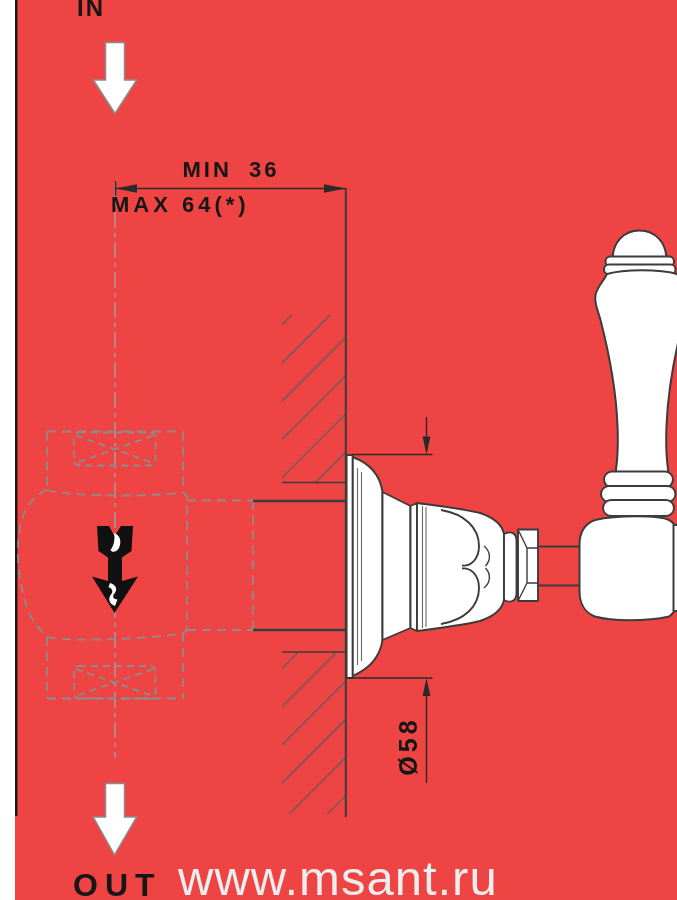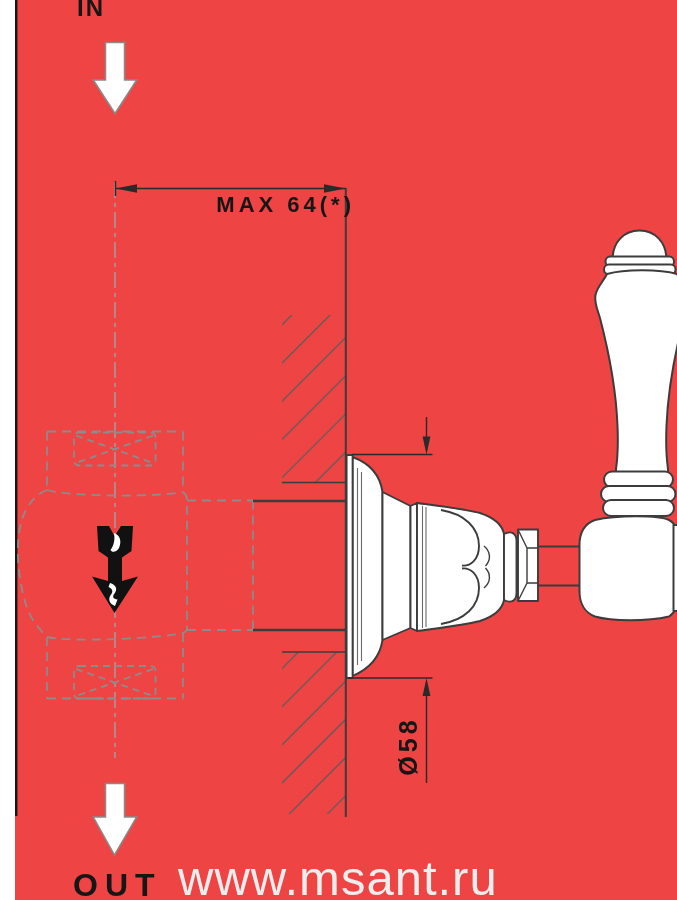--- a/index.html
+++ b/index.html
@@ -8,21 +8,21 @@
     overflow:hidden;font-family:"Liberation Sans",sans-serif;margin-left:15px;
   }
   #stage svg{position:absolute;left:0;top:0;}
   .label{
     position:absolute;color:#161616;font-weight:bold;white-space:pre;
     font-family:"Liberation Sans",sans-serif;line-height:1;
   }
   .label-in{left:62px;top:-4px;font-size:24px;letter-spacing:2px;}
   .label-out{left:58px;top:869px;font-size:32px;letter-spacing:7px;}
   .label-min{left:100px;top:159px;width:232px;text-align:center;font-size:22px;letter-spacing:3px;word-spacing:8px;}
-  .label-max{left:96px;top:194px;width:244px;text-align:right;font-size:22px;letter-spacing:4px;}
+  .label-max{left:96px;top:194px;width:244px;text-align:left;font-size:22px;letter-spacing:4px;}
   .label-dia{
     left:352px;top:733px;width:84px;height:26px;text-align:center;
     font-size:25px;letter-spacing:4px;
     transform:rotate(-90deg);transform-origin:50% 50%;
   }
   .watermark{
     position:absolute;left:163px;top:854px;font-size:49px;font-weight:normal;
     color:#ededed;letter-spacing:1px;font-family:"Liberation Sans",sans-serif;
     line-height:1;white-space:pre;
   }
@@ -153,20 +153,21 @@
       <path d="M 411.5,454.5 L 407.6,436.5 L 415.4,436.5 Z" fill="#2a2a2a" stroke="none"></path>
       <line x1="337" y1="454.5" x2="417.5" y2="454.5"></line>
       <line x1="333" y1="678" x2="417.5" y2="678"></line>
       <path d="M 411.5,678 L 407.6,696 L 415.4,696 Z" fill="#2a2a2a" stroke="none"></path>
       <line x1="411.5" y1="683" x2="411.5" y2="783"></line>
     </g>
   </svg>
 
   <div class="label label-in">IN</div>
 
+  <div class="label label-min">MIN 36</div>
 
   <div class="label label-max">MAX 64(*)</div>
 
   <div class="label label-dia">Ø58</div>
 
   <div class="label label-out">OUT</div>
 
   <div class="watermark">www.msant.ru</div>
 </div>
 

